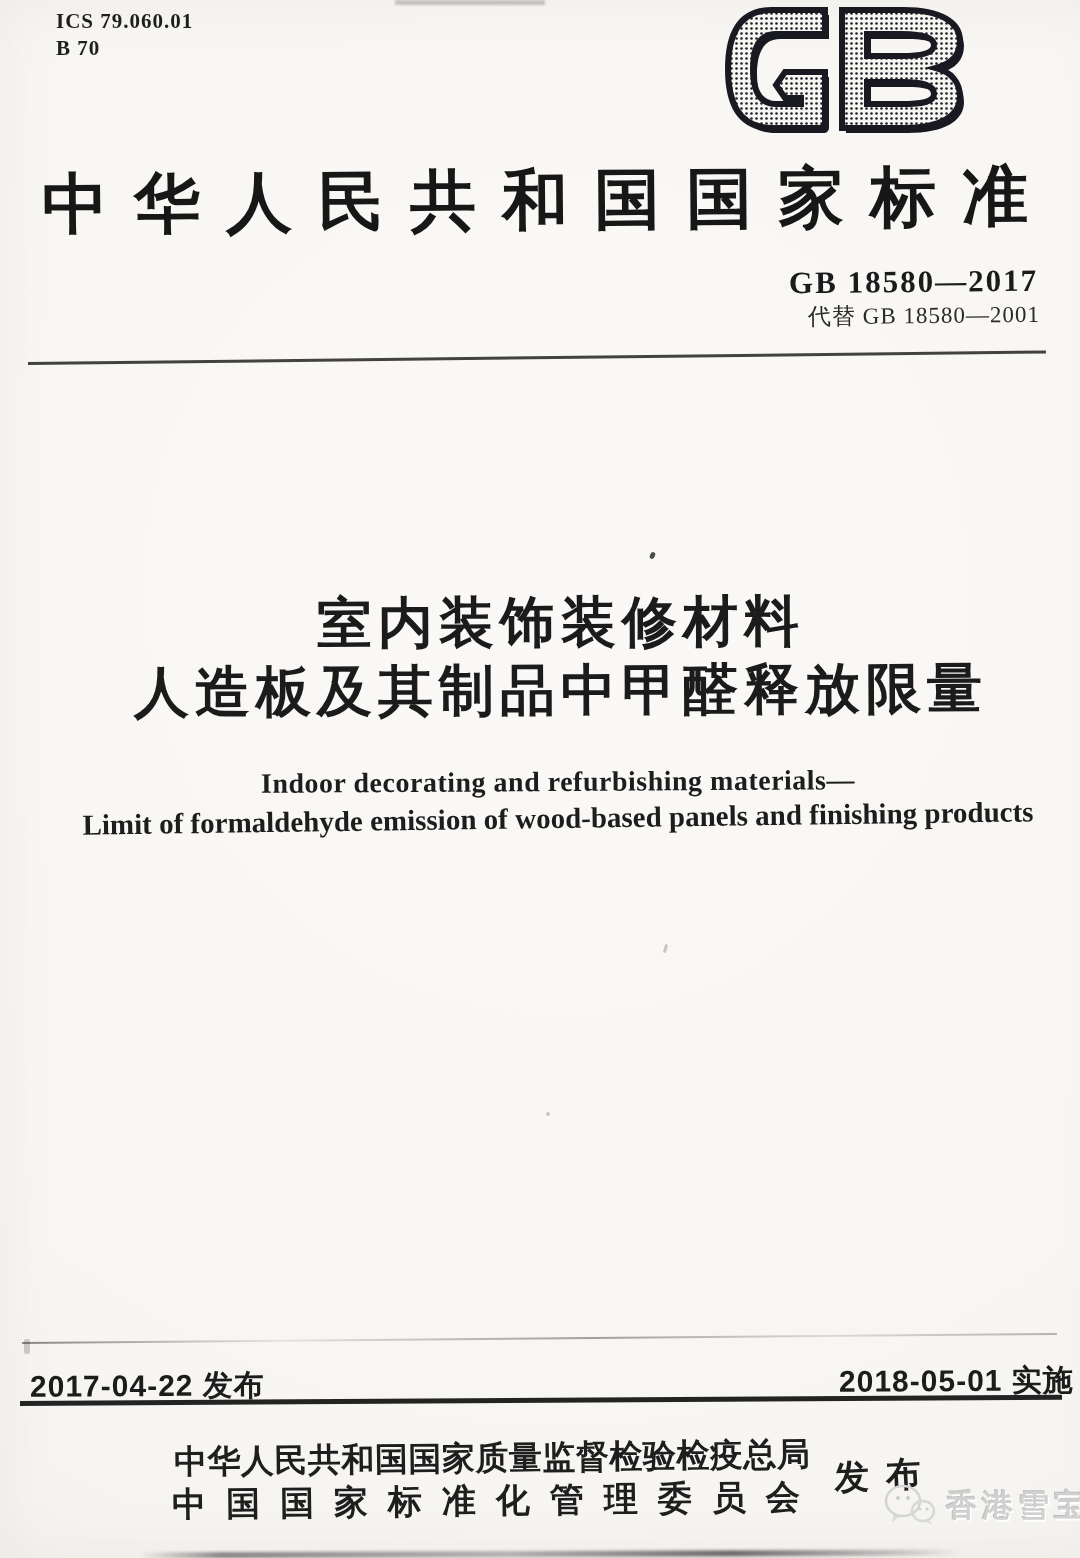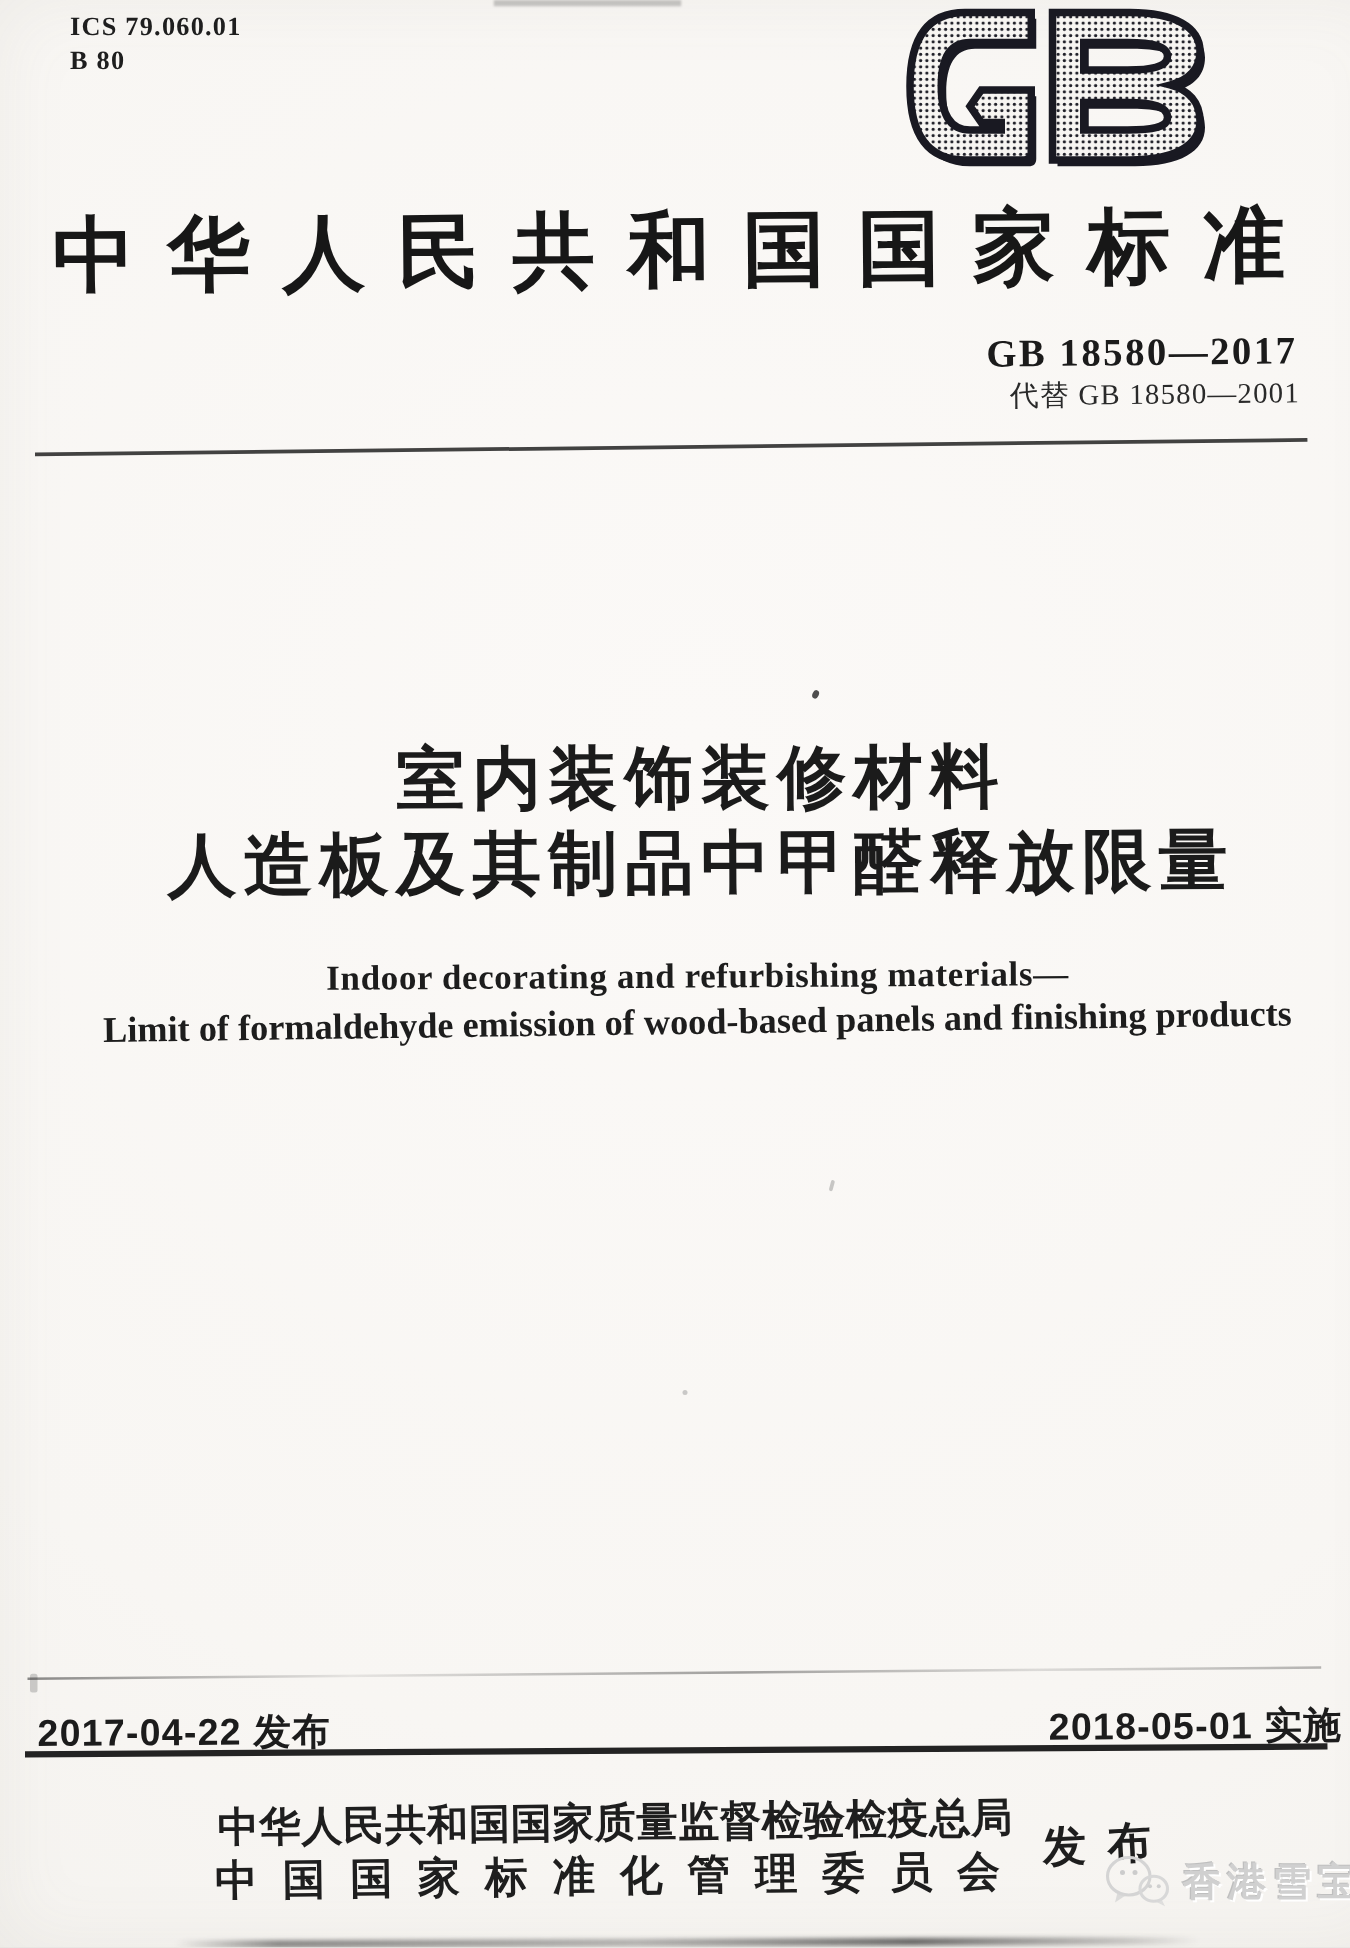--- a/index.html
+++ b/index.html
@@ -64,21 +64,21 @@
        background:linear-gradient(90deg,rgba(30,30,30,0) 0%,rgba(30,30,30,.5) 10%,
         rgba(30,30,30,.3) 45%,rgba(30,30,30,.65) 72%,rgba(30,30,30,.2) 93%,rgba(30,30,30,0));}
 </style>
 </head>
 <body>
 
 <div class="page">
 
   <div class="ics">
     <div>ICS 79.060.01</div>
-    <div>B 80</div>
+    <div>B 70</div>
   </div>
 
   <div class="gb-logo">
     <svg viewBox="0 0 242 128" width="242" height="128" role="img" aria-label="GB">
       <defs>
         <pattern id="gbdots" width="5" height="5" patternUnits="userSpaceOnUse">
           <rect width="5" height="5" fill="#f7f5f2"></rect>
           <circle cx="2.5" cy="2.5" r="1.3" fill="#1d1d26"></circle>
         </pattern>
       </defs>

